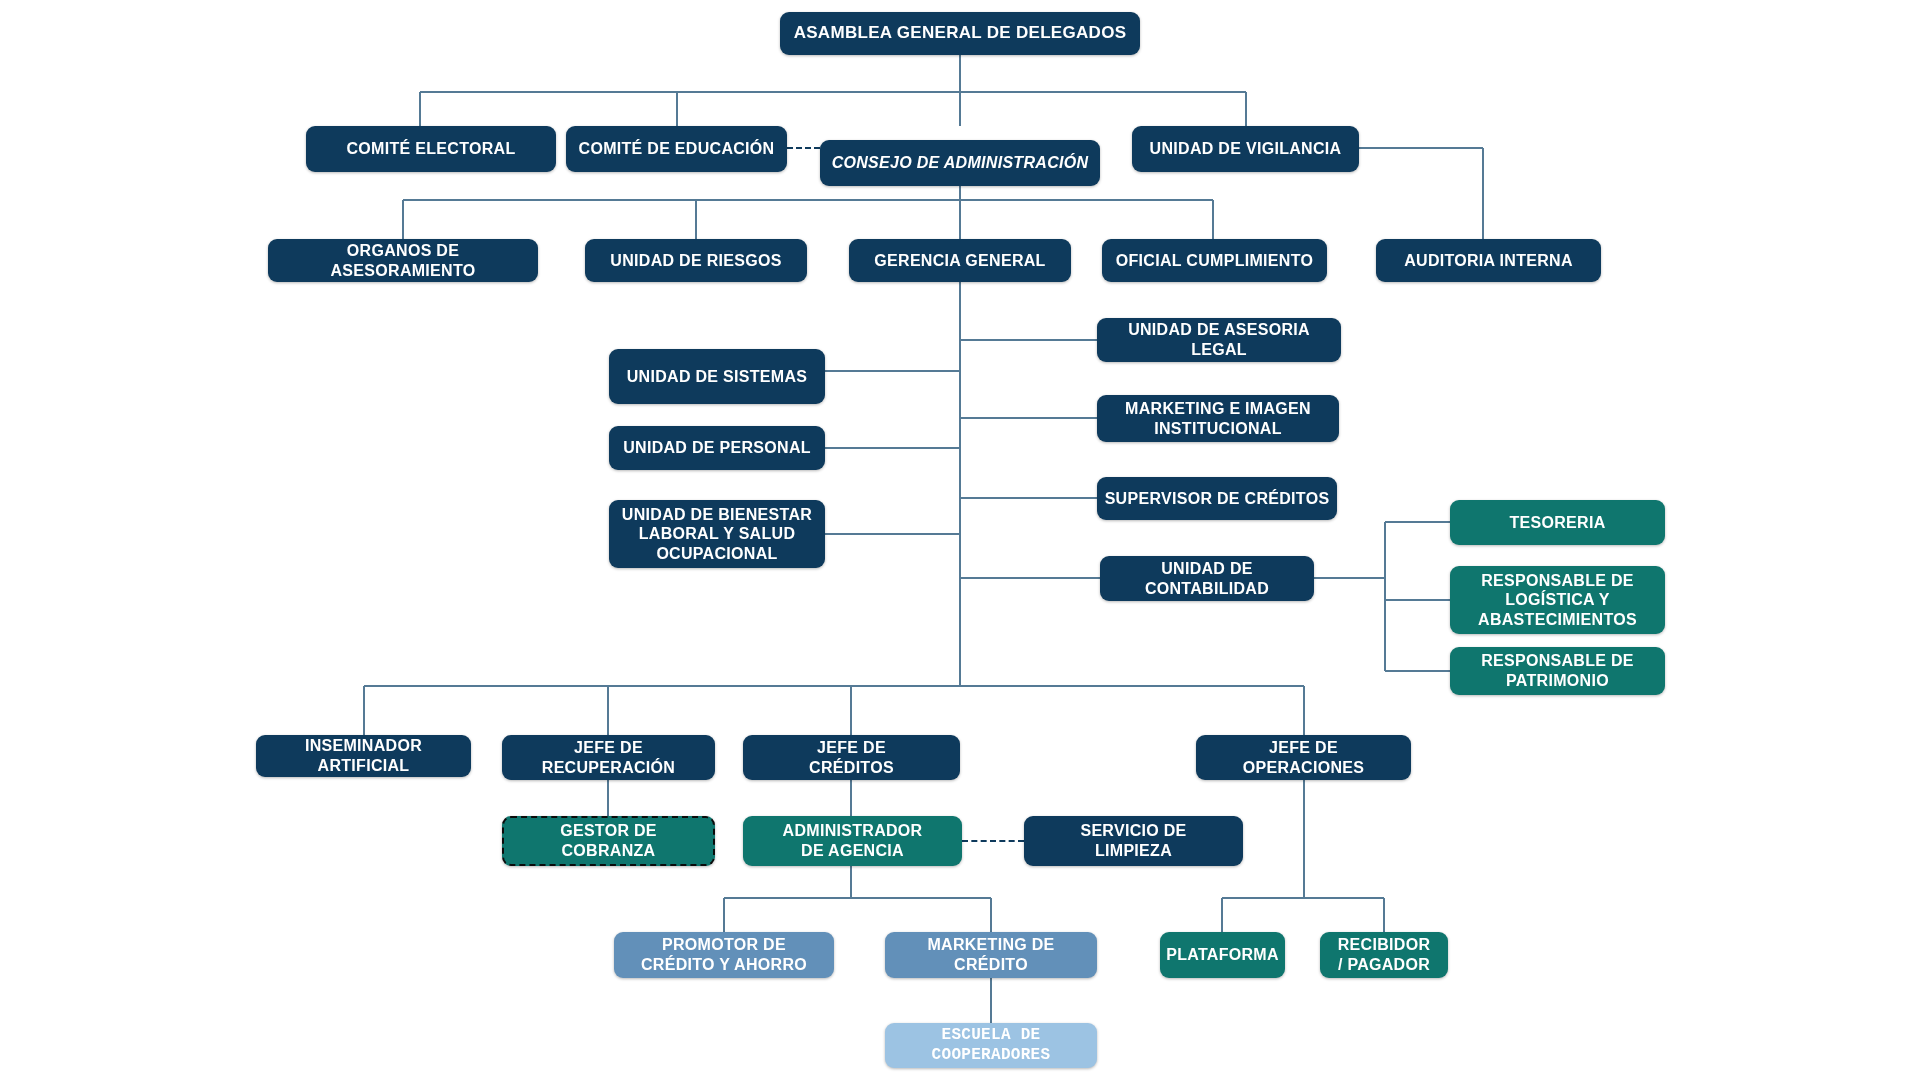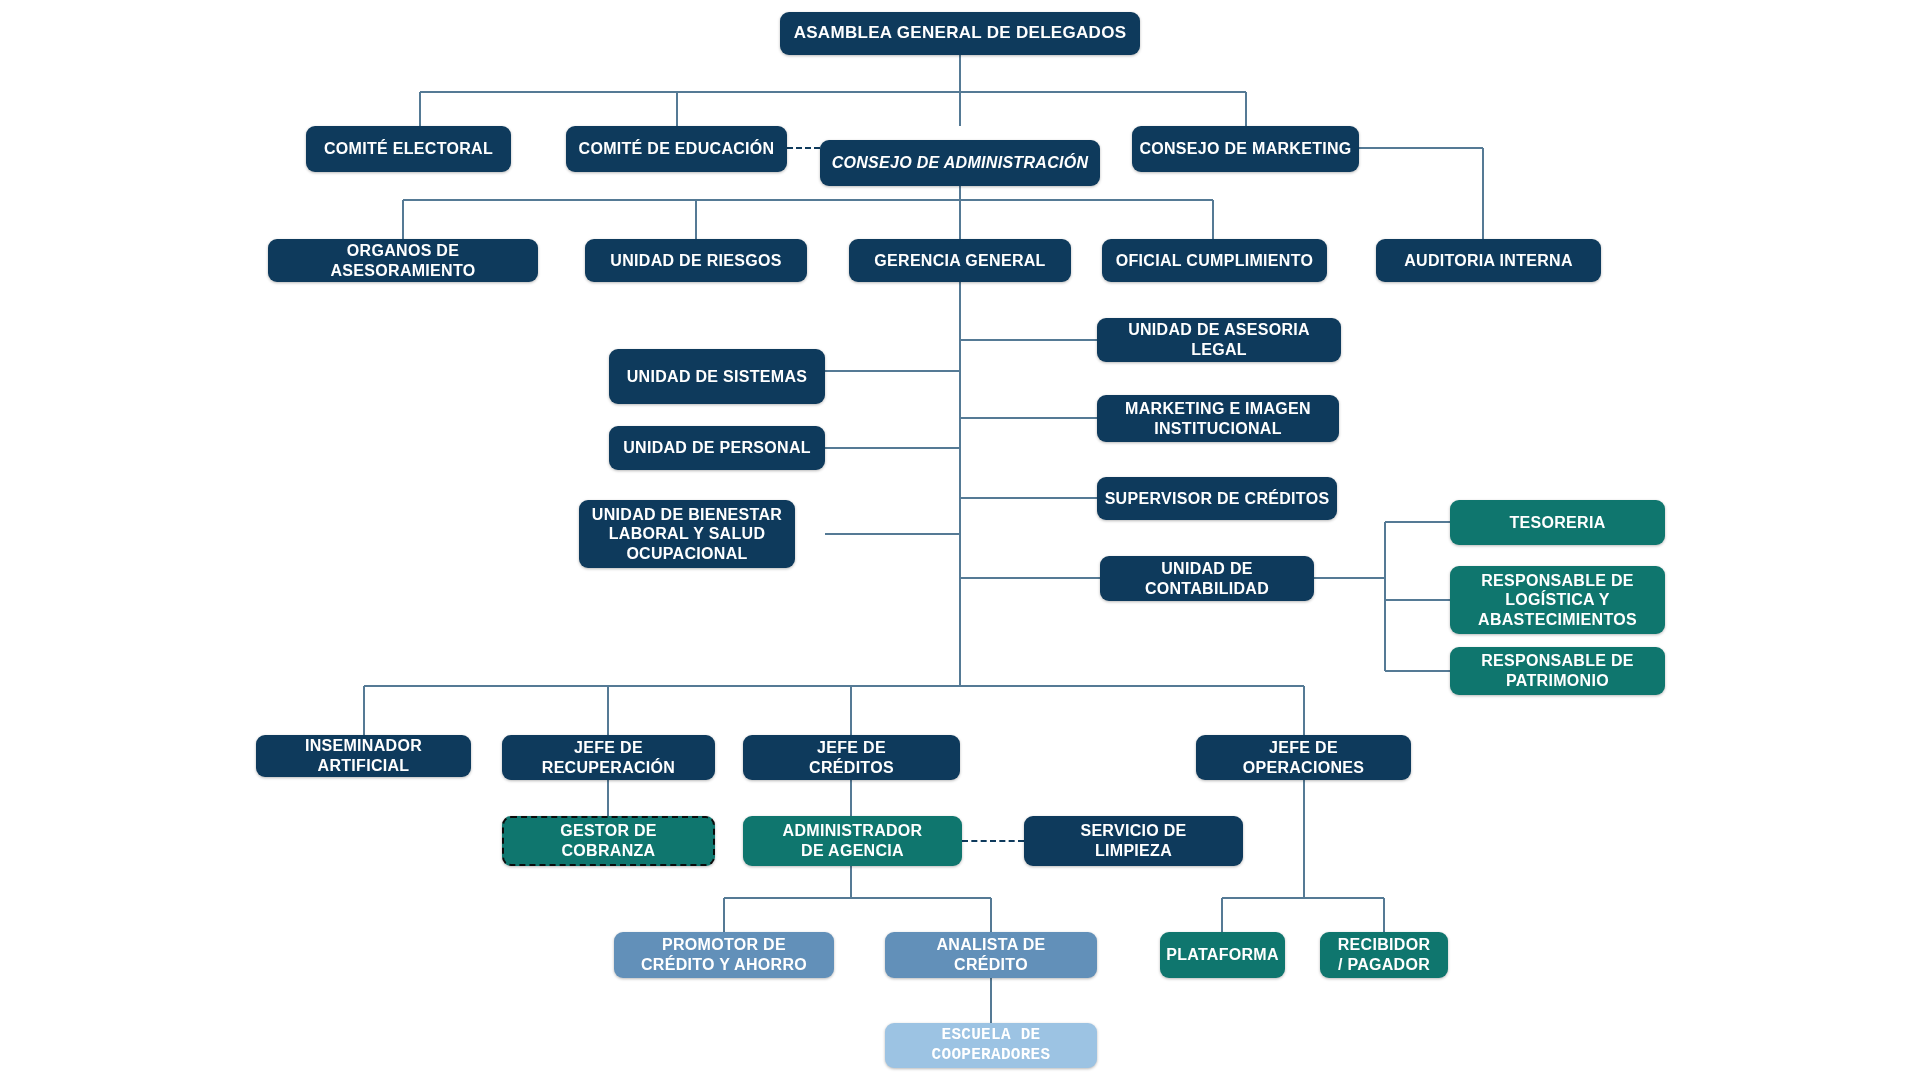--- a/index.html
+++ b/index.html
@@ -67,32 +67,32 @@
       <div class="edge" style="left: 723px; top: 898px; width: 2px; height: 34px;"></div>
       <div class="edge" style="left: 990px; top: 898px; width: 2px; height: 34px;"></div>
       <div class="edge" style="left: 990px; top: 978px; width: 2px; height: 45px;"></div>
       <div class="edge" style="left: 1303px; top: 780px; width: 2px; height: 118px;"></div>
       <div class="edge" style="left: 1222px; top: 897px; width: 162px; height: 2px;"></div>
       <div class="edge" style="left: 1221px; top: 898px; width: 2px; height: 34px;"></div>
       <div class="edge" style="left: 1383px; top: 898px; width: 2px; height: 34px;"></div>
     </div>
   <div id="nodes">
       <div class="node dark big" style="left: 780px; top: 12px; width: 360px; height: 43px;">ASAMBLEA GENERAL DE DELEGADOS</div>
-      <div class="node dark" style="left: 306px; top: 126px; width: 205px; height: 46px;">COMITÉ ELECTORAL</div>
+      <div class="node dark" style="left: 306px; top: 126px; width: 250px; height: 46px;">COMITÉ ELECTORAL</div>
       <div class="node dark" style="left: 566px; top: 126px; width: 221px; height: 46px;">COMITÉ DE EDUCACIÓN</div>
       <div class="node dark" style="left: 820px; top: 140px; width: 280px; height: 46px; font-style: italic;">CONSEJO DE ADMINISTRACIÓN</div>
-      <div class="node dark" style="left: 1132px; top: 126px; width: 227px; height: 46px;">CONSEJO DE MARKETING</div>
+      <div class="node dark" style="left: 1132px; top: 126px; width: 227px; height: 46px;">UNIDAD DE VIGILANCIA</div>
       <div class="node dark" style="left: 268px; top: 239px; width: 270px; height: 43px;">ORGANOS DE ASESORAMIENTO</div>
       <div class="node dark" style="left: 585px; top: 239px; width: 222px; height: 43px;">UNIDAD DE RIESGOS</div>
       <div class="node dark" style="left: 849px; top: 239px; width: 222px; height: 43px;">GERENCIA GENERAL</div>
       <div class="node dark" style="left: 1102px; top: 239px; width: 225px; height: 43px;">OFICIAL CUMPLIMIENTO</div>
       <div class="node dark" style="left: 1376px; top: 239px; width: 225px; height: 43px;">AUDITORIA INTERNA</div>
       <div class="node dark" style="left: 609px; top: 349px; width: 216px; height: 55px;">UNIDAD DE SISTEMAS</div>
       <div class="node dark" style="left: 609px; top: 426px; width: 216px; height: 44px;">UNIDAD DE PERSONAL</div>
-      <div class="node dark" style="left: 579px; top: 500px; width: 216px; height: 68px;">UNIDAD DE BIENESTAR
+      <div class="node dark" style="left: 609px; top: 500px; width: 216px; height: 68px;">UNIDAD DE BIENESTAR
 LABORAL Y SALUD
 OCUPACIONAL</div>
       <div class="node dark" style="left: 1097px; top: 318px; width: 244px; height: 44px;">UNIDAD DE ASESORIA LEGAL</div>
       <div class="node dark" style="left: 1097px; top: 395px; width: 242px; height: 47px;">MARKETING E IMAGEN
 INSTITUCIONAL</div>
       <div class="node dark" style="left: 1097px; top: 477px; width: 240px; height: 43px;">SUPERVISOR DE CRÉDITOS</div>
       <div class="node dark" style="left: 1100px; top: 556px; width: 214px; height: 45px;">UNIDAD DE
 CONTABILIDAD</div>
       <div class="node medium" style="left: 1450px; top: 500px; width: 215px; height: 45px;">TESORERIA</div>
       <div class="node medium" style="left: 1450px; top: 566px; width: 215px; height: 68px;">RESPONSABLE DE
@@ -109,21 +109,21 @@
       <div class="node dark" style="left: 1196px; top: 735px; width: 215px; height: 45px;">JEFE DE
 OPERACIONES</div>
       <div class="node medium dashed-border" style="left: 502px; top: 816px; width: 213px; height: 50px;">GESTOR DE
 COBRANZA</div>
       <div class="node medium" style="left: 743px; top: 816px; width: 219px; height: 50px;">ADMINISTRADOR
 DE AGENCIA</div>
       <div class="node dark" style="left: 1024px; top: 816px; width: 219px; height: 50px;">SERVICIO DE
 LIMPIEZA</div>
       <div class="node steel" style="left: 614px; top: 932px; width: 220px; height: 46px;">PROMOTOR DE
 CRÉDITO Y AHORRO</div>
-      <div class="node steel" style="left: 885px; top: 932px; width: 212px; height: 46px;">ANALISTA DE
+      <div class="node steel" style="left: 885px; top: 932px; width: 212px; height: 46px;">MARKETING DE
 CRÉDITO</div>
       <div class="node medium" style="left: 1160px; top: 932px; width: 125px; height: 46px;">PLATAFORMA</div>
       <div class="node medium" style="left: 1320px; top: 932px; width: 128px; height: 46px;">RECIBIDOR
 / PAGADOR</div>
       <div class="node light" style="left: 885px; top: 1023px; width: 212px; height: 45px; font-family: Liberation Mono, monospace;">ESCUELA DE
 COOPERADORES</div>
     </div>
 </div>
 
 </body></html>

